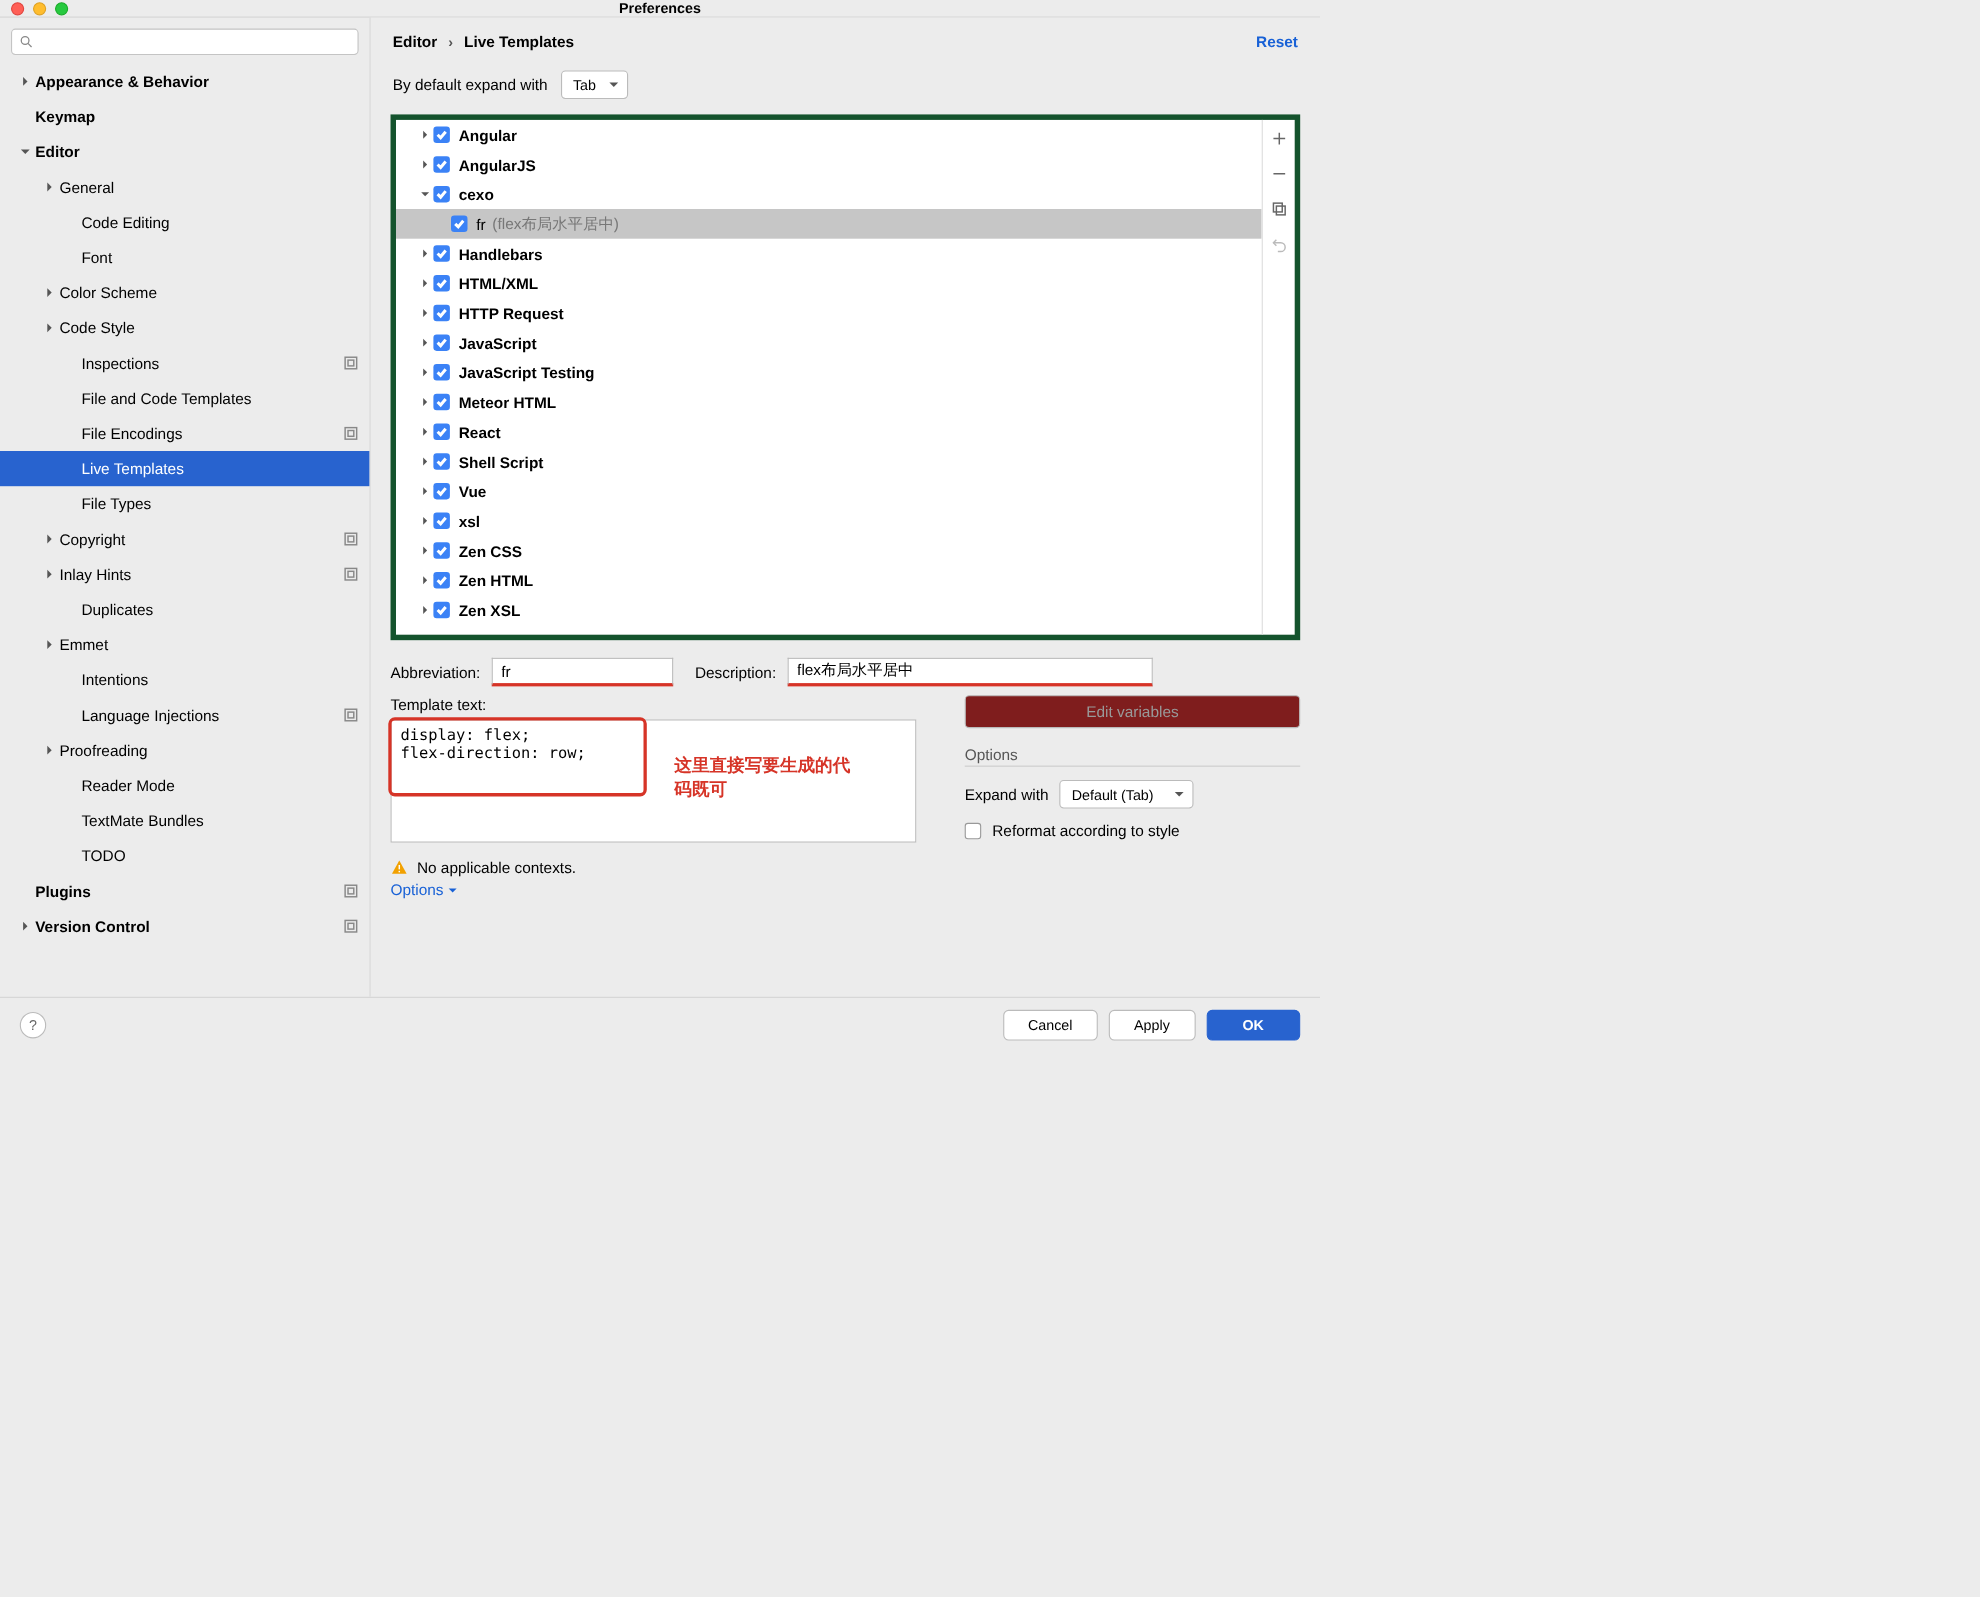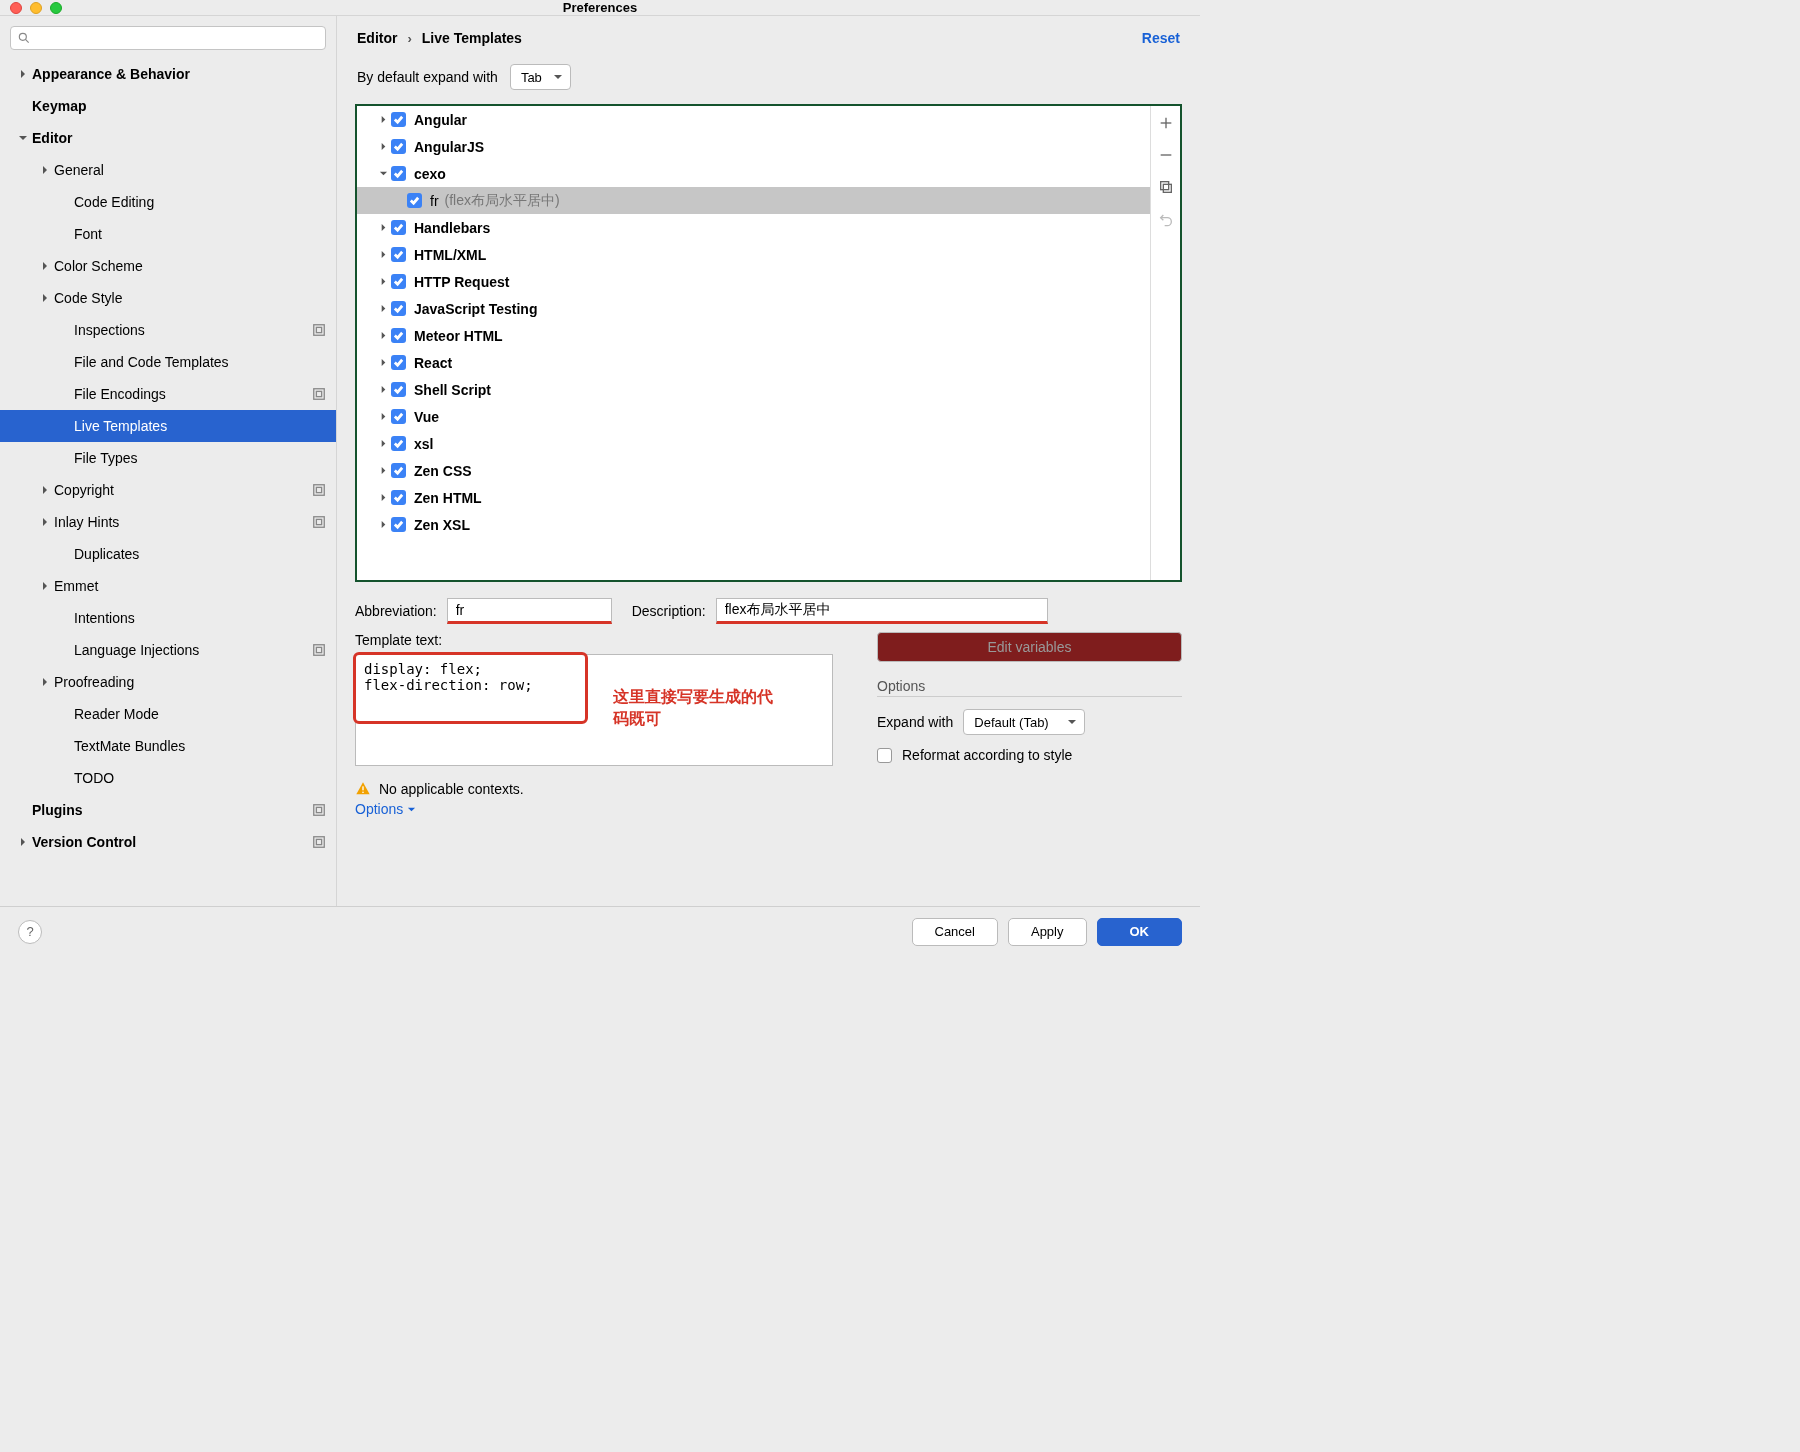--- a/index.html
+++ b/index.html
@@ -29,21 +29,21 @@
 .badge-icon { stroke: #888; fill: none; }
 .content { flex: 1; background: #ececec; display: flex; flex-direction: column; position: relative; }
 .crumbs { display: flex; align-items: center; padding: 14px 20px 8px; }
 .crumb { font-weight: 700; font-size: 14px; }
 .crumb-sep { margin: 0 10px; font-weight: 700; color: #555; }
 .reset { margin-left: auto; color: #1861d6; font-weight: 600; cursor: pointer; font-size: 14px; }
 .expand-row { display: flex; align-items: center; padding: 10px 20px 10px; gap: 12px; }
 .expand-row label { font-size: 14px; }
 .select { height: 26px; border: 1px solid #bbb; border-radius: 4px; background: #fff; padding: 0 28px 0 10px; font-size: 13px; position: relative; display: inline-flex; align-items: center; }
 .select::after { content: ""; position: absolute; right: 8px; top: 50%; margin-top: -2px; border: 4px solid transparent; border-top-color: #555; }
-.template-panel { margin: 4px 18px 8px; border: 2px solid #14532d; background: #fff; display: flex; height: 478px; }
+.template-panel { margin: 4px 18px 8px; border: 5px solid #14532d; background: #fff; display: flex; height: 478px; }
 .template-list { flex: 1; overflow: auto; }
 .tmpl-row { height: 27px; display: flex; align-items: center; padding-left: 18px; }
 .tmpl-row.child { padding-left: 50px; background: #c6c6c6; }
 .tmpl-row .chev { width: 16px; display: inline-flex; justify-content: center; }
 .tmpl-row .chev svg { width: 9px; height: 9px; fill: #555; }
 .checkbox { width: 15px; height: 15px; border-radius: 3px; background: #3b82f6; display: inline-flex; align-items: center; justify-content: center; margin-right: 8px; flex-shrink: 0; }
 .checkbox svg { width: 11px; height: 11px; stroke: #fff; stroke-width: 3; fill: none; }
 .tmpl-row .lbl { font-weight: 700; font-size: 14px; }
 .tmpl-row.child .lbl { font-weight: 400; }
 .tmpl-row .desc { color: #777; margin-left: 6px; font-size: 14px; }
@@ -384,20 +384,33 @@
             <span class="chev">
               <svg viewBox="0 0 10 10">
                 <path d="M3 1 L7 5 L3 9 Z"></path>
               </svg>
             </span>
             <span class="checkbox">
               <svg viewBox="0 0 12 12">
                 <path d="M2 6 L5 9 L10 3"></path>
               </svg>
             </span>
+            <span class="lbl">JavaScript</span>
+          </div>
+          <div class="tmpl-row">
+            <span class="chev">
+              <svg viewBox="0 0 10 10">
+                <path d="M3 1 L7 5 L3 9 Z"></path>
+              </svg>
+            </span>
+            <span class="checkbox">
+              <svg viewBox="0 0 12 12">
+                <path d="M2 6 L5 9 L10 3"></path>
+              </svg>
+            </span>
             <span class="lbl">JavaScript Testing</span>
           </div>
           <div class="tmpl-row">
             <span class="chev">
               <svg viewBox="0 0 10 10">
                 <path d="M3 1 L7 5 L3 9 Z"></path>
               </svg>
             </span>
             <span class="checkbox">
               <svg viewBox="0 0 12 12">

